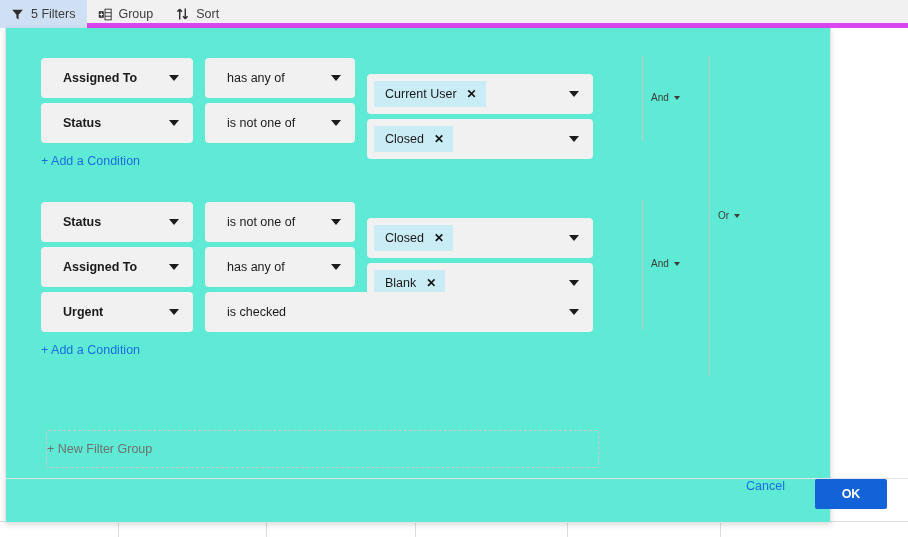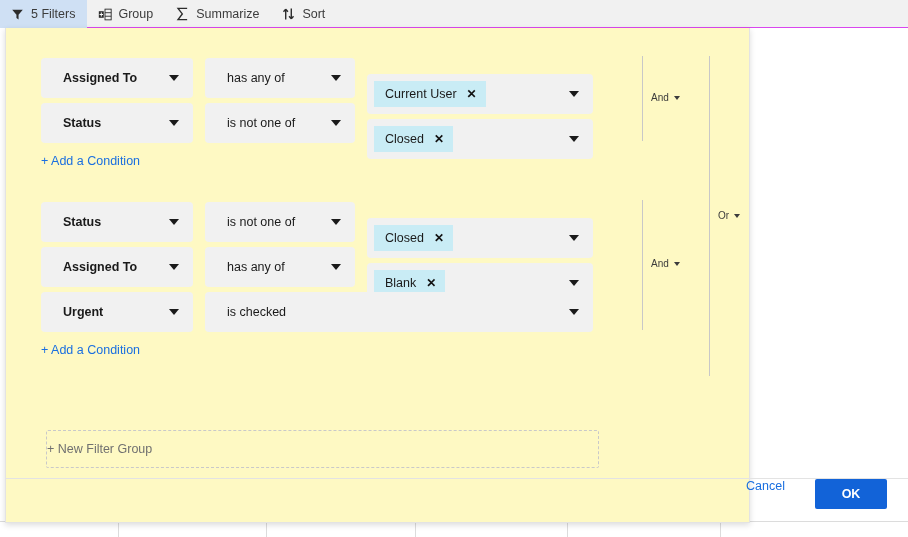--- a/index.html
+++ b/index.html
@@ -21,21 +21,21 @@
   }
   #bg-table .grid-col {
     position: absolute; top: 0; height: 16px;
     border-left: 1px solid #dcdcdc;
   }
 
   
   #toolbar {
     position: absolute; left: 0; top: 0; width: 908px; height: 28px;
     background: #f1f1f1;
-    border-bottom: 1px solid #d946ef;
+    border-bottom: 5px solid #d946ef;
     display: flex; align-items: stretch;
   }
   .tool-btn {
     display: flex; align-items: center; gap: 6px;
     padding: 0 12px 0 10px;
     height: 28px;
     font-size: 12.5px;
     color: #3c3c3c;
     cursor: pointer;
     white-space: nowrap;
@@ -43,22 +43,22 @@
   .tool-btn.active { background: #cfe0f4; }
   .tool-ico {
     display: inline-flex; align-items: center; justify-content: center;
     width: 15px; height: 15px; flex: none;
   }
   .tool-ico svg { display: block; }
 
   
   #dialog {
     position: absolute; left: 5px; top: 28px;
-    width: 745px; height: 495px;
-    background: #fef9c3;
+    width: 826px; height: 495px;
+    background: #5eead4;
     border: 1px solid #e3e3e3;
     border-top: none;
     box-shadow: 0 2px 6px rgba(0,0,0,.14);
   }
   #dialog-body {
     position: absolute; left: 0; top: 0; right: 0;
     height: 451px;
     overflow: hidden;
   }
 
@@ -197,28 +197,20 @@
         <line x1="8.5" y1="5.3" x2="16" y2="5.3" stroke="#2c2c2c" stroke-width="1.1"></line>
         <line x1="8.5" y1="9.6" x2="16" y2="9.6" stroke="#2c2c2c" stroke-width="1.1"></line>
         <rect x="1" y="3.5" width="6" height="8" fill="#2c2c2c"></rect>
         <line x1="4" y1="5" x2="4" y2="10" stroke="#fff" stroke-width="1.2"></line>
         <line x1="1.9" y1="7.5" x2="6.1" y2="7.5" stroke="#fff" stroke-width="1.2"></line>
       </svg>
     </span>
     <span>Group</span>
   </div>
 
-  <div class="tool-btn">
-    <span class="tool-ico">
-      <svg width="13" height="14" viewBox="0 0 14 15">
-        <path d="M12 1.4H2.2l4.6 6-4.6 6.2H12" fill="none" stroke="#2c2c2c" stroke-width="1.5" stroke-linejoin="miter"></path>
-      </svg>
-    </span>
-    <span>Summarize</span>
-  </div>
 
   <div class="tool-btn">
     <span class="tool-ico">
       <svg width="13" height="14" viewBox="0 0 14 15">
         <path d="M4 13.5V2.2M4 2.2 1.6 5M4 2.2 6.4 5" fill="none" stroke="#2c2c2c" stroke-width="1.5"></path>
         <path d="M10 1.5v11.3M10 12.8 7.6 10M10 12.8 12.4 10" fill="none" stroke="#2c2c2c" stroke-width="1.5"></path>
       </svg>
     </span>
     <span>Sort</span>
   </div>

